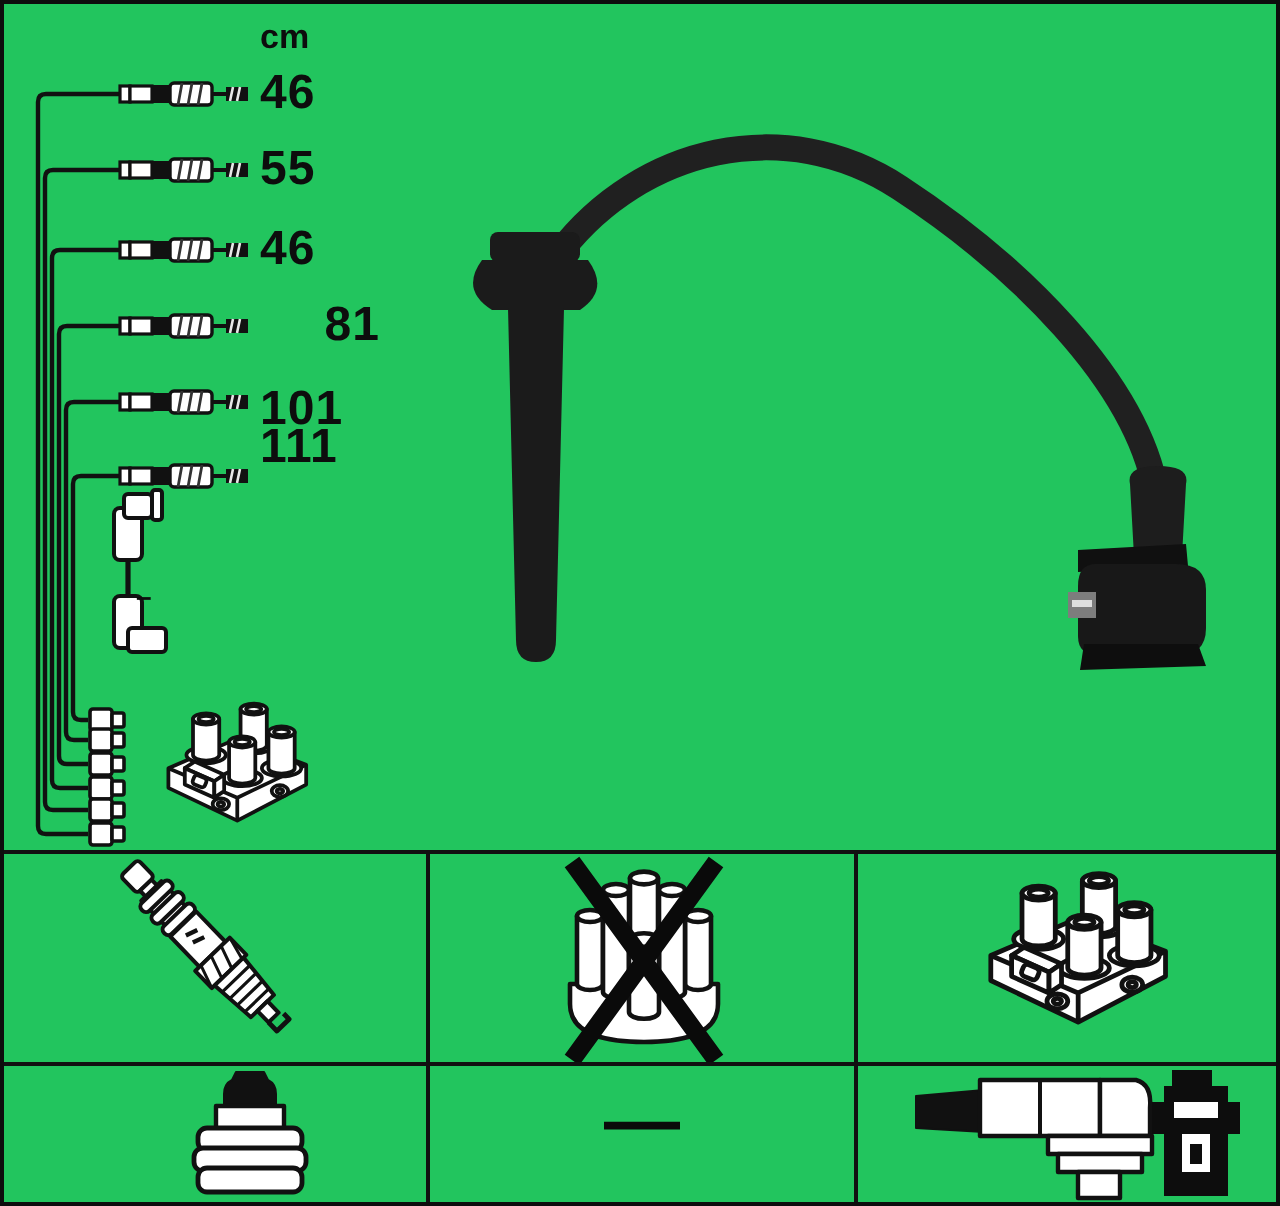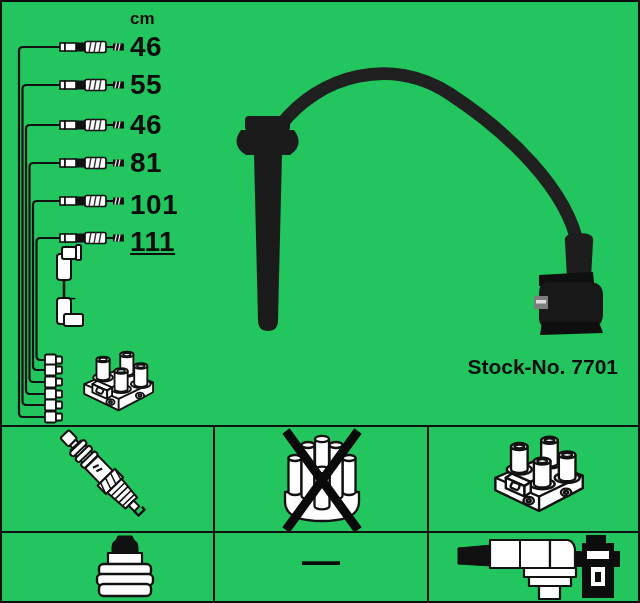--- a/index.html
+++ b/index.html
@@ -5,23 +5,23 @@
   html,body{margin:0;padding:0;background:#cfcfcf;}
   #stage{
     position:relative;width:640px;height:603px;background:#22c55e;
     box-sizing:border-box;border:2px solid #0d0d0d;overflow:hidden;
     font-family:"Liberation Sans", sans-serif;color:#0d0d0d;
   }
   .abs{position:absolute;}
   svg{position:absolute;left:0;top:0;}
   
   .unit-label{left:128px;top:7px;font-size:17px;font-weight:bold;}
-  .len{left:128px;width:60px;font-size:28px;font-weight:bold;letter-spacing:0.5px;line-height:24px;}
+  .len{left:128px;width:60px;font-size:24px;font-weight:bold;letter-spacing:0.5px;line-height:24px;}
   .len0{top:33px;} .len1{top:71px;} .len2{top:111px;}
-  .len3{top:149px;} .len4{top:191px;} .len5{top:228px;text-decoration:underline;}
+  .len3{top:149px;text-align:right;} .len4{top:191px;} .len5{top:210px;}
   .coil-wire-dash{left:66px;top:288px;font-size:14px;font-weight:bold;}
   
   .part-block{right:20px;top:352px;text-align:right;}
   .part-model{font-size:28px;font-weight:bold;line-height:34px;letter-spacing:0.3px;}
   .part-stock{font-size:21px;font-weight:bold;line-height:26px;}
   
   .grid{background:#111;}
   .g-top{left:0;top:423px;width:636px;height:2px;}
   .g-mid{left:0;top:529px;width:636px;height:2px;}
   .g-v1{left:211px;top:423px;width:2px;height:176px;}
@@ -213,17 +213,16 @@
   <div class="abs unit-label">cm</div>
   <div class="abs len len0">46</div>
   <div class="abs len len1">55</div>
   <div class="abs len len2">46</div>
   <div class="abs len len3">81</div>
   <div class="abs len len4">101</div>
   <div class="abs len len5">111</div>
   <div class="abs coil-wire-dash">–</div>
 
   <div class="abs part-block">
-    <div class="part-stock">Stock-No. 7701</div>
   </div>
 
   <div class="abs none-dash">—</div>
 </div>
 
 </body></html>

